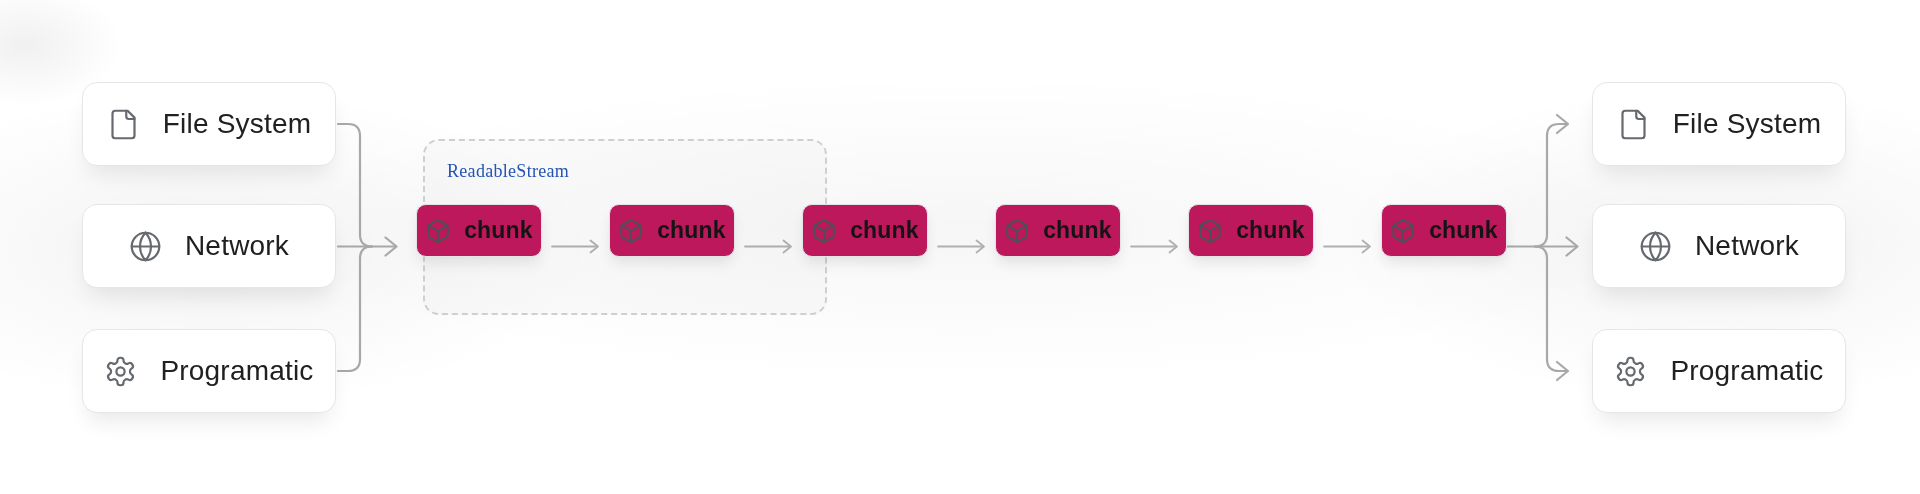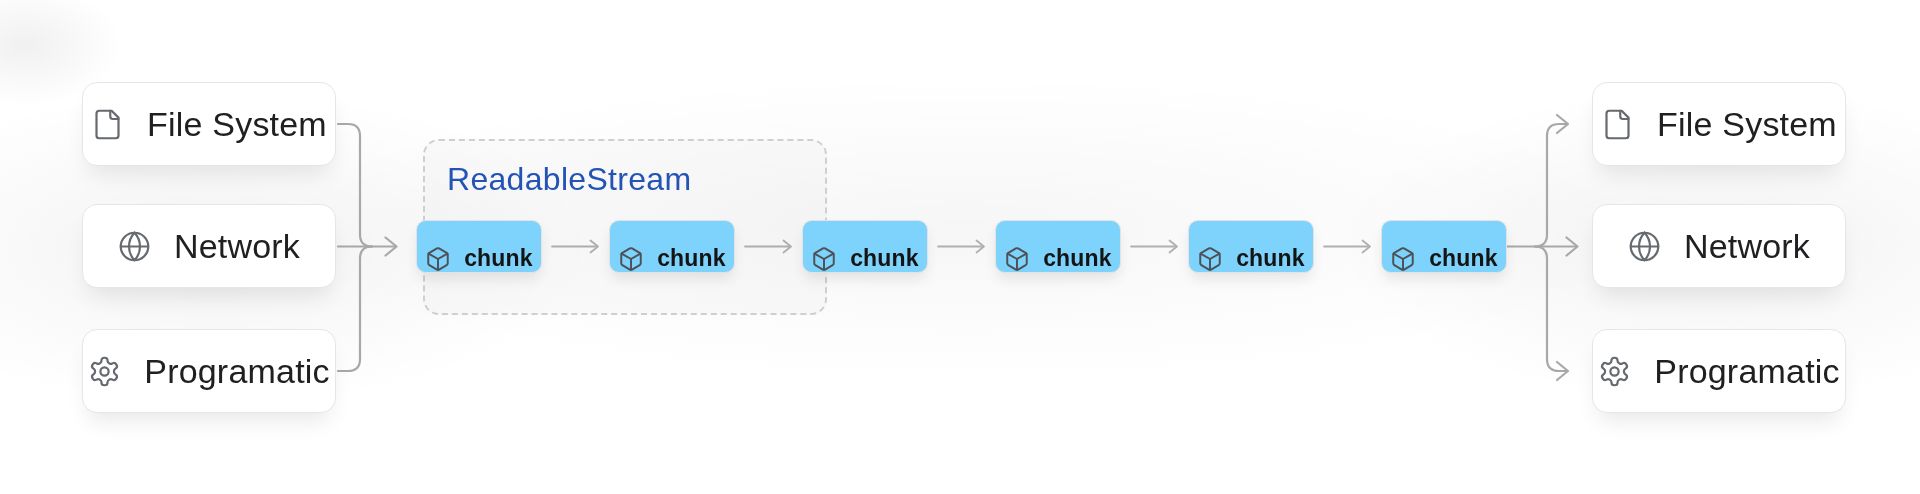--- a/index.html
+++ b/index.html
@@ -16,38 +16,38 @@
       radial-gradient(ellipse 980px 215px at 965px 228px, rgba(0,0,0,.035), transparent 72%),
       radial-gradient(ellipse 560px 235px at 1715px 245px, rgba(0,0,0,.05), transparent 68%);
   }
   svg.connectors{position:absolute;left:0;top:0;pointer-events:none;}
   .node{
     position:absolute;width:254px;height:84px;box-sizing:border-box;
     background:#ffffff;border:1.5px solid #e6e6e6;border-radius:15px;
     box-shadow:0 14px 22px -6px rgba(0,0,0,.09);
     display:flex;align-items:center;justify-content:center;gap:23px;
   }
-  .node .nlabel{font-size:34px;color:#202022;letter-spacing:.2px;white-space:nowrap;}
+  .node .nlabel{font-size:28px;color:#202022;letter-spacing:.2px;white-space:nowrap;}
   .node .nicon{width:33px;height:33px;display:flex;align-items:center;justify-content:center;}
   .node .nicon svg{width:33px;height:33px;stroke:#666a6e;fill:none;stroke-width:1.6;stroke-linecap:round;stroke-linejoin:round;}
   .stream{
     position:absolute;top:139px;height:176px;box-sizing:border-box;
     border:2px dashed #cfcfcf;border-radius:16px;
     background:rgba(90,90,90,.025);
     padding:20px 0 0 22px;
   }
   .stream .slabel{
-    font-family:Liberation Sans, sans-serif;
-    font-size:32px;letter-spacing:.3px;white-space:nowrap;
+    font-family:Liberation Serif, serif;
+    font-size:18px;letter-spacing:.3px;white-space:nowrap;
   }
   .chunk{
-    position:absolute;top:220px;width:126px;height:53px;box-sizing:border-box;
-    background:#7dd3fc;border:1.5px solid #e3e3e3;border-radius:10px;
+    position:absolute;top:204px;width:126px;height:53px;box-sizing:border-box;
+    background:#be185d;border:1.5px solid #e3e3e3;border-radius:10px;
     box-shadow:0 8px 14px -2px rgba(0,0,0,.09);
-    display:flex;align-items:flex-end;justify-content:center;gap:13px;
+    display:flex;align-items:center;justify-content:center;gap:13px;
   }
   .chunk .clabel{font-size:23px;font-weight:700;color:#141414;letter-spacing:.2px;}
   .chunk .cicon{width:26px;height:26px;display:flex;align-items:center;justify-content:center;}
   .chunk .cicon svg{width:26px;height:26px;stroke:#4d5054;fill:none;stroke-width:1.8;stroke-linecap:round;stroke-linejoin:round;}
 </style>
 </head>
 <body>
 
 <div class="canvas">
   <div class="bg-haze"></div>

